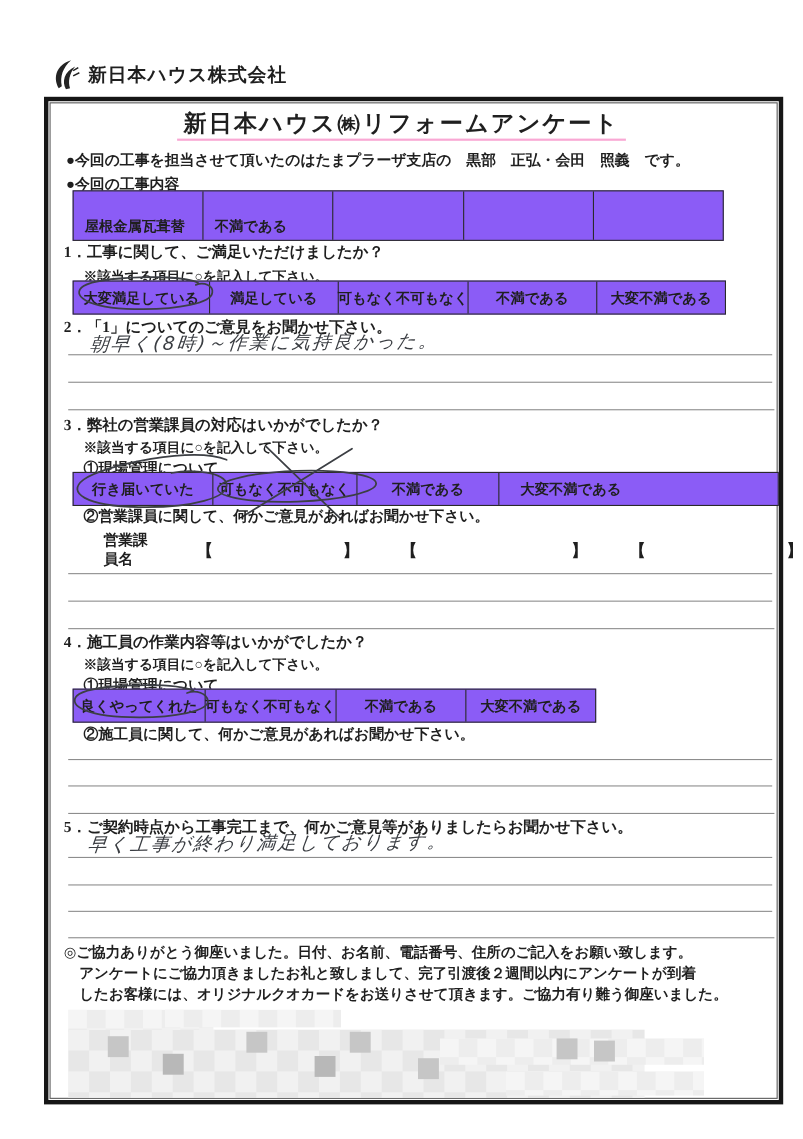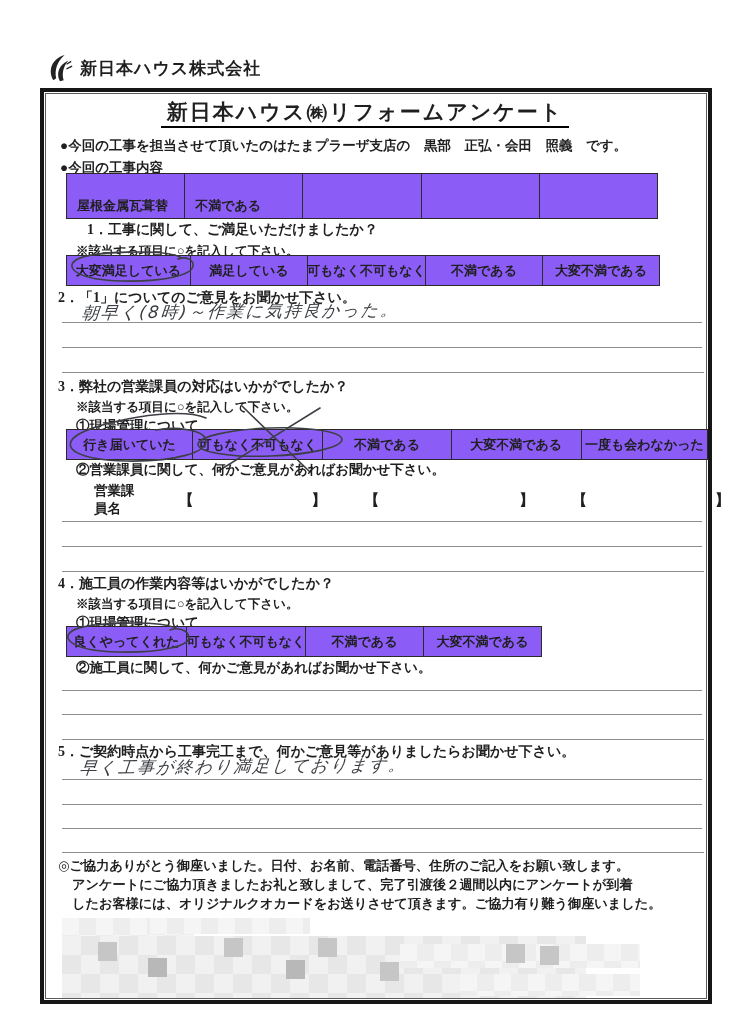--- a/index.html
+++ b/index.html
@@ -20,21 +20,21 @@
   
   .frame{position:absolute;left:40px;top:88px;width:664px;height:908px;
     border:4px solid #161616;}
   .frame-inner{position:absolute;left:1px;top:1px;right:1px;bottom:1px;
     border:1px solid #5a5a5a;}
   
   .t{position:absolute;font-size:13.5px;font-weight:bold;white-space:nowrap;}
   .note{font-size:12.5px;}
   .title{position:absolute;left:0;top:98px;width:730px;text-align:center;}
   .title span{font-size:21px;font-weight:bold;letter-spacing:2px;
-    border-bottom:2px solid #000000;padding:0 6px 2px;}
+    border-bottom:2px solid #f9a8d4;padding:0 6px 2px;}
   
   .otable{position:absolute;display:flex;border:1.5px solid #2a2a2a;background:#8b5cf6;}
   .otable .cell{border-right:1.5px solid #2a2a2a;display:flex;align-items:center;
     justify-content:center;font-size:13px;font-weight:bold;white-space:nowrap;}
   .otable .cell:last-child{border-right:none;}
   .worktable .cell{align-items:flex-end;justify-content:flex-start;
     padding:0 4px 3px 10px;}
   
   .rule{position:absolute;height:0;border-top:1.2px solid #8d8d8d;}
   
@@ -87,21 +87,21 @@
   <div class="t" style="left:60px;top:159px;">●今回の工事内容</div>
 
   <div class="otable worktable" style="left:66px;top:173px;width:590px;height:44px;">
     <div class="cell" style="width:118px;">屋根金属瓦葺替</div>
     <div class="cell" style="width:118px;">不満である</div>
     <div class="cell" style="width:118px;"></div>
     <div class="cell" style="width:118px;"></div>
     <div class="cell" style="width:118px;"></div>
   </div>
 
-  <div class="t" style="left:58px;top:221px;font-size:14px;margin-left:29px;">1．工事に関して、ご満足いただけましたか？</div>
+  <div class="t" style="left:58px;top:221px;font-size:14px;">1．工事に関して、ご満足いただけましたか？</div>
   <div class="t note" style="left:76px;top:243px;">※該当する項目に○を記入して下さい。</div>
   <div class="otable" style="left:66px;top:255px;width:592px;height:29px;">
     <div class="cell" style="width:124px;">大変満足している</div>
     <div class="cell" style="width:117px;">満足している</div>
     <div class="cell" style="width:117px;">可もなく不可もなく</div>
     <div class="cell" style="width:117px;">不満である</div>
     <div class="cell" style="width:117px;">大変不満である</div>
   </div>
   <svg class="mark" style="left:60px;top:247px;" width="150" height="44">
     <path d="M120 10 C104 2 30 4 16 13 C4 21 18 33 62 34 C104 35 132 28 133 19 C134 13 126 9 118 12"></path>
@@ -114,21 +114,20 @@
   <div class="rule" style="left:62px;top:372px;width:642px;"></div>
 
   <div class="t" style="left:58px;top:378px;font-size:14px;">3．弊社の営業課員の対応はいかがでしたか？</div>
   <div class="t note" style="left:76px;top:399px;">※該当する項目に○を記入して下さい。</div>
   <div class="t" style="left:76px;top:417px;">①現場管理について</div>
   <div class="otable" style="left:66px;top:429px;width:640px;height:29px;">
     <div class="cell" style="width:126px;">行き届いていた</div>
     <div class="cell" style="width:130px;">可もなく不可もなく</div>
     <div class="cell" style="width:128px;">不満である</div>
     <div class="cell" style="width:130px;">大変不満である</div>
-    <div class="cell" style="width:126px;">一度も会わなかった</div>
   </div>
   <svg class="mark" style="left:56px;top:404px;" width="180" height="62">
     <path d="M150 14 C120 2 40 18 20 32 C4 44 22 56 70 57 C120 58 152 48 150 36 C148 26 120 22 100 26"></path>
   </svg>
   <svg class="mark" style="left:190px;top:402px;" width="180" height="72">
     <ellipse cx="80" cy="40" rx="72" ry="14" transform="rotate(-2 80 40)"></ellipse>
     <line x1="30" y1="68" x2="130" y2="6"></line>
     <line x1="52" y1="4" x2="120" y2="70"></line>
   </svg>
   <div class="t" style="left:76px;top:461px;">②営業課員に関して、何かご意見があればお聞かせ下さい。</div>

